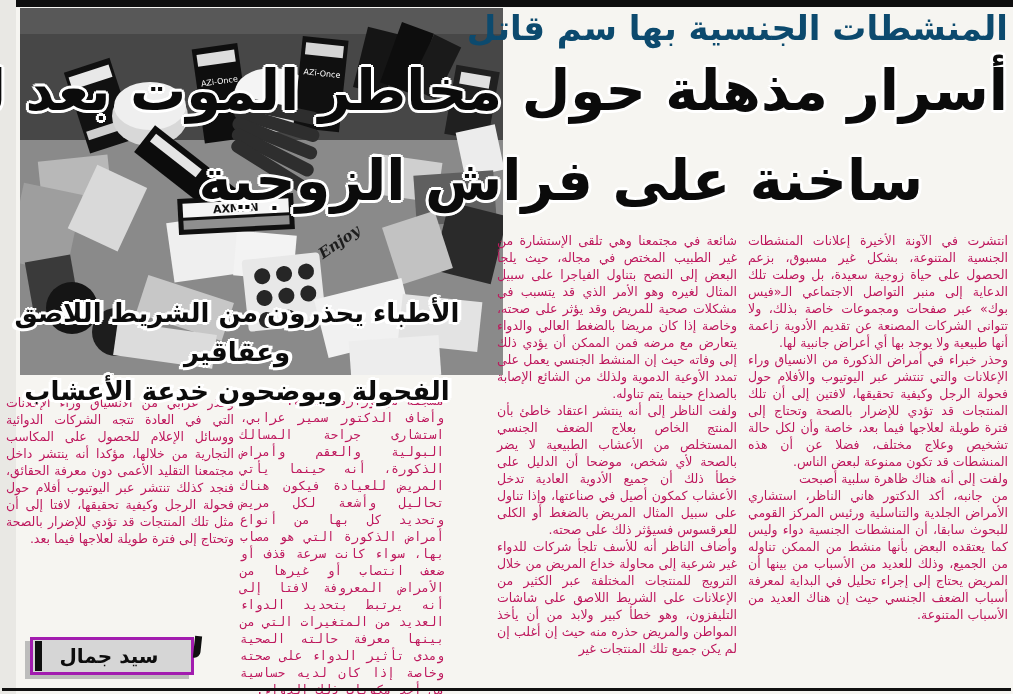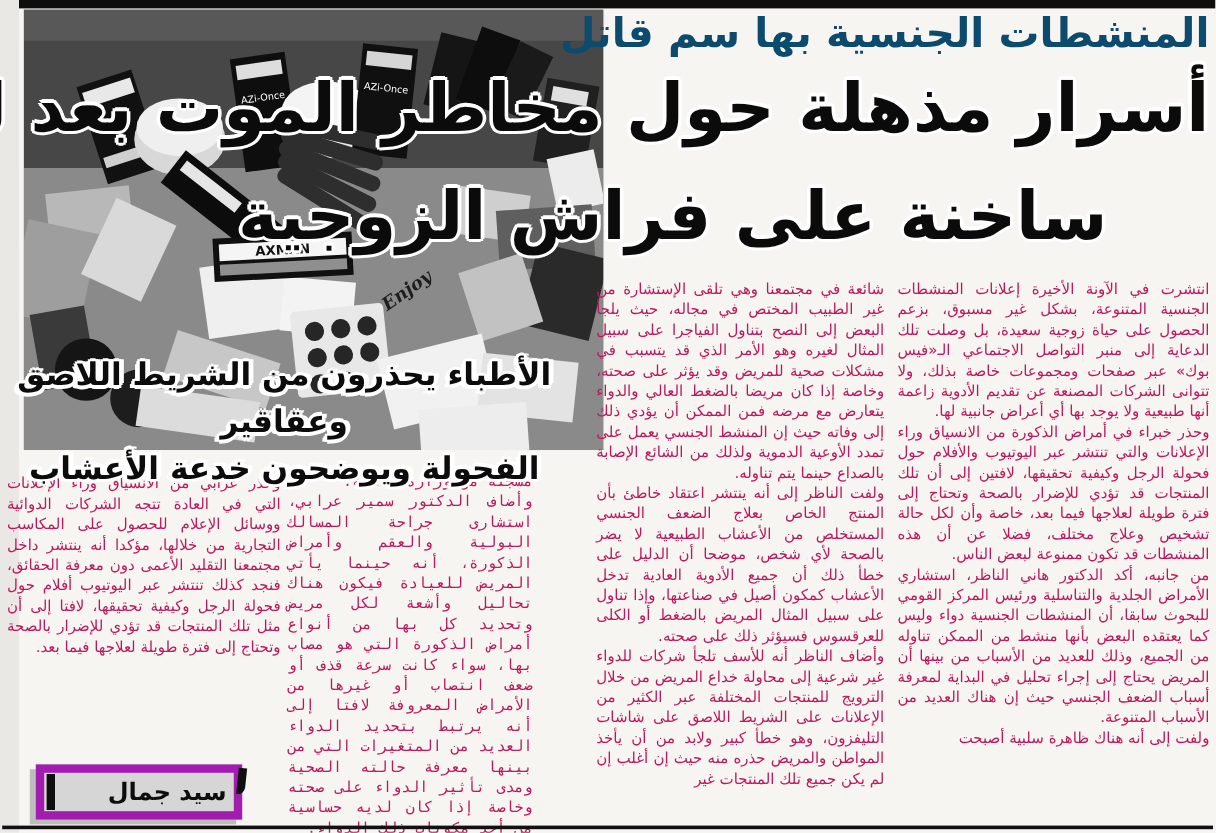--- a/index.html
+++ b/index.html
@@ -51,23 +51,23 @@
   }
   .bodycol p{margin:0;text-align:justify;}
   .col1{left:748px;top:232px;width:260px;height:452px;}
   .col2{left:497px;top:232px;width:240px;height:452px;}
   .col3{left:240px;top:394px;width:204px;height:292px;font-family:Liberation Mono, monospace;}
   .col4{left:6px;top:394px;width:228px;height:292px;}
 
   
   .byline-box{
     position:absolute;left:30px;top:637px;width:158px;height:32px;z-index:4;
-    background:#d6d6d6;border:7px solid #a21caf;
+    background:#d6d6d6;border:3px solid #a21caf;
     box-shadow:-5px 4px 0 #bdbdbc;
-    display:flex;align-items:center;justify-content:flex-start;
+    display:flex;align-items:center;justify-content:center;
   }
   .byline-box::before{
     content:"";position:absolute;left:2px;top:1px;bottom:1px;width:7px;background:#0f0f0f;
   }
   .byline-box::after{
     content:"";position:absolute;right:-10px;top:-4px;width:7px;height:22px;background:#0f0f0f;
     border-radius:0 0 6px 0;transform:rotate(6deg);
   }
   .byline-text{font-size:20px;font-weight:bold;color:#0d0d0d;direction:rtl;padding-right:6px;}
 
@@ -170,22 +170,22 @@
 </div>
 
 <div class="photo-caption">
   <div>الأطباء يحذرون من الشريط اللاصق وعقاقير</div>
   <div>الفحولة ويوضحون خدعة الأعشاب</div>
 </div>
 
 <div class="bodycol col1">
   <p>انتشرت في الآونة الأخيرة إعلانات المنشطات الجنسية المتنوعة، بشكل غير مسبوق، بزعم الحصول على حياة زوجية سعيدة، بل وصلت تلك الدعاية إلى منبر التواصل الاجتماعي الـ«فيس بوك» عبر صفحات ومجموعات خاصة بذلك، ولا تتوانى الشركات المصنعة عن تقديم الأدوية زاعمة أنها طبيعية ولا يوجد بها أي أعراض جانبية لها.</p>
   <p>وحذر خبراء في أمراض الذكورة من الانسياق وراء الإعلانات والتي تنتشر عبر اليوتيوب والأفلام حول فحولة الرجل وكيفية تحقيقها، لافتين إلى أن تلك المنتجات قد تؤدي للإضرار بالصحة وتحتاج إلى فترة طويلة لعلاجها فيما بعد، خاصة وأن لكل حالة تشخيص وعلاج مختلف، فضلا عن أن هذه المنشطات قد تكون ممنوعة لبعض الناس.</p>
+  <p>ولفت إلى أنه هناك ظاهرة سلبية أصبحت</p>
   <p>من جانبه، أكد الدكتور هاني الناظر، استشاري الأمراض الجلدية والتناسلية ورئيس المركز القومي للبحوث سابقا، أن المنشطات الجنسية دواء وليس كما يعتقده البعض بأنها منشط من الممكن تناوله من الجميع، وذلك للعديد من الأسباب من بينها أن المريض يحتاج إلى إجراء تحليل في البداية لمعرفة أسباب الضعف الجنسي حيث إن هناك العديد من الأسباب المتنوعة.</p>
-  <p>ولفت إلى أنه هناك ظاهرة سلبية أصبحت</p>
 </div>
 <div class="bodycol col2">
   <p>شائعة في مجتمعنا وهي تلقى الإستشارة من غير الطبيب المختص في مجاله، حيث يلجأ البعض إلى النصح بتناول الفياجرا على سبيل المثال لغيره وهو الأمر الذي قد يتسبب في مشكلات صحية للمريض وقد يؤثر على صحته، وخاصة إذا كان مريضا بالضغط العالي والدواء يتعارض مع مرضه فمن الممكن أن يؤدي ذلك إلى وفاته حيث إن المنشط الجنسي يعمل على تمدد الأوعية الدموية ولذلك من الشائع الإصابة بالصداع حينما يتم تناوله.</p>
   <p>ولفت الناظر إلى أنه ينتشر اعتقاد خاطئ بأن المنتج الخاص بعلاج الضعف الجنسي المستخلص من الأعشاب الطبيعية لا يضر بالصحة لأي شخص، موضحا أن الدليل على خطأ ذلك أن جميع الأدوية العادية تدخل الأعشاب كمكون أصيل في صناعتها، وإذا تناول على سبيل المثال المريض بالضغط أو الكلى للعرقسوس فسيؤثر ذلك على صحته.</p>
   <p>وأضاف الناظر أنه للأسف تلجأ شركات للدواء غير شرعية إلى محاولة خداع المريض من خلال الترويج للمنتجات المختلفة عبر الكثير من الإعلانات على الشريط اللاصق على شاشات التليفزون، وهو خطأ كبير ولابد من أن يأخذ المواطن والمريض حذره منه حيث إن أغلب إن لم يكن جميع تلك المنتجات غير</p>
 </div>
 <div class="bodycol col3">
   <p>مسجلة من وزارة الصحة.</p>
   <p>وأضاف الدكتور سمير عرابي، استشارى جراحة المسالك البولية والعقم وأمراض الذكورة، أنه حينما يأتي المريض للعيادة فيكون هناك تحاليل وأشعة لكل مريض وتحديد كل بها من أنواع أمراض الذكورة التي هو مصاب بها، سواء كانت سرعة قذف أو ضعف انتصاب أو غيرها من الأمراض المعروفة لافتا إلى أنه يرتبط بتحديد الدواء العديد من المتغيرات التي من بينها معرفة حالته الصحية ومدى تأثير الدواء على صحته وخاصة إذا كان لديه حساسية من أحد مكونات ذلك الدواء.</p>
   <p>وأضاف أنه على سبيل المثال يجب مراعاة المريض بحيث لا تساهم تلك المنشطات على رفع ضغط الدم لديه ولاسيما إن كان يعاني من أمراض مختلفة مثل مريض السكر أو مصاب</p>

